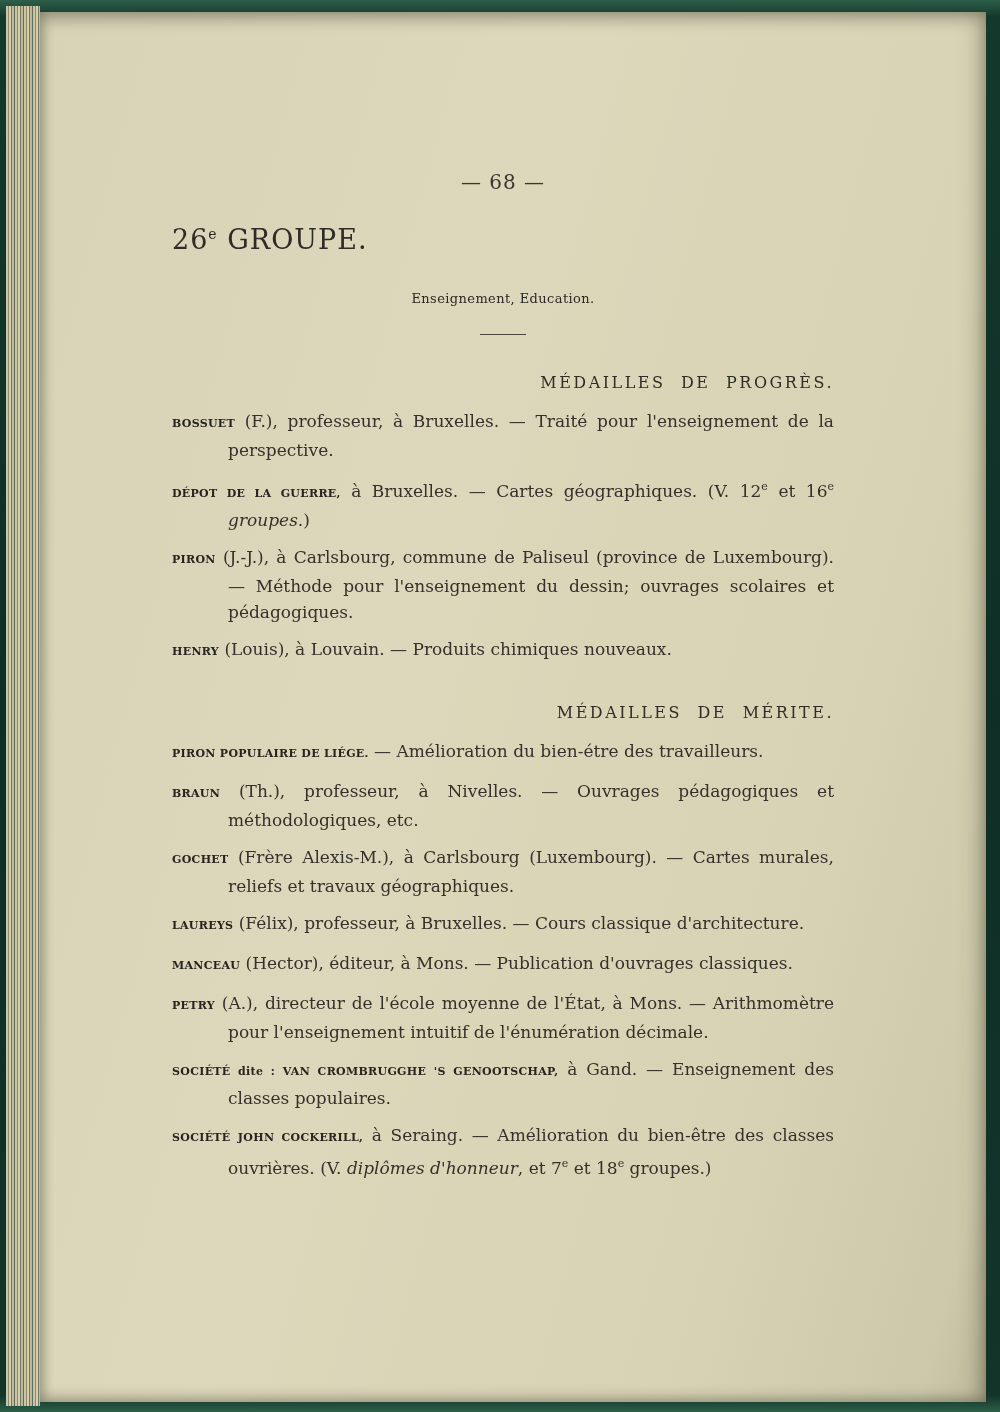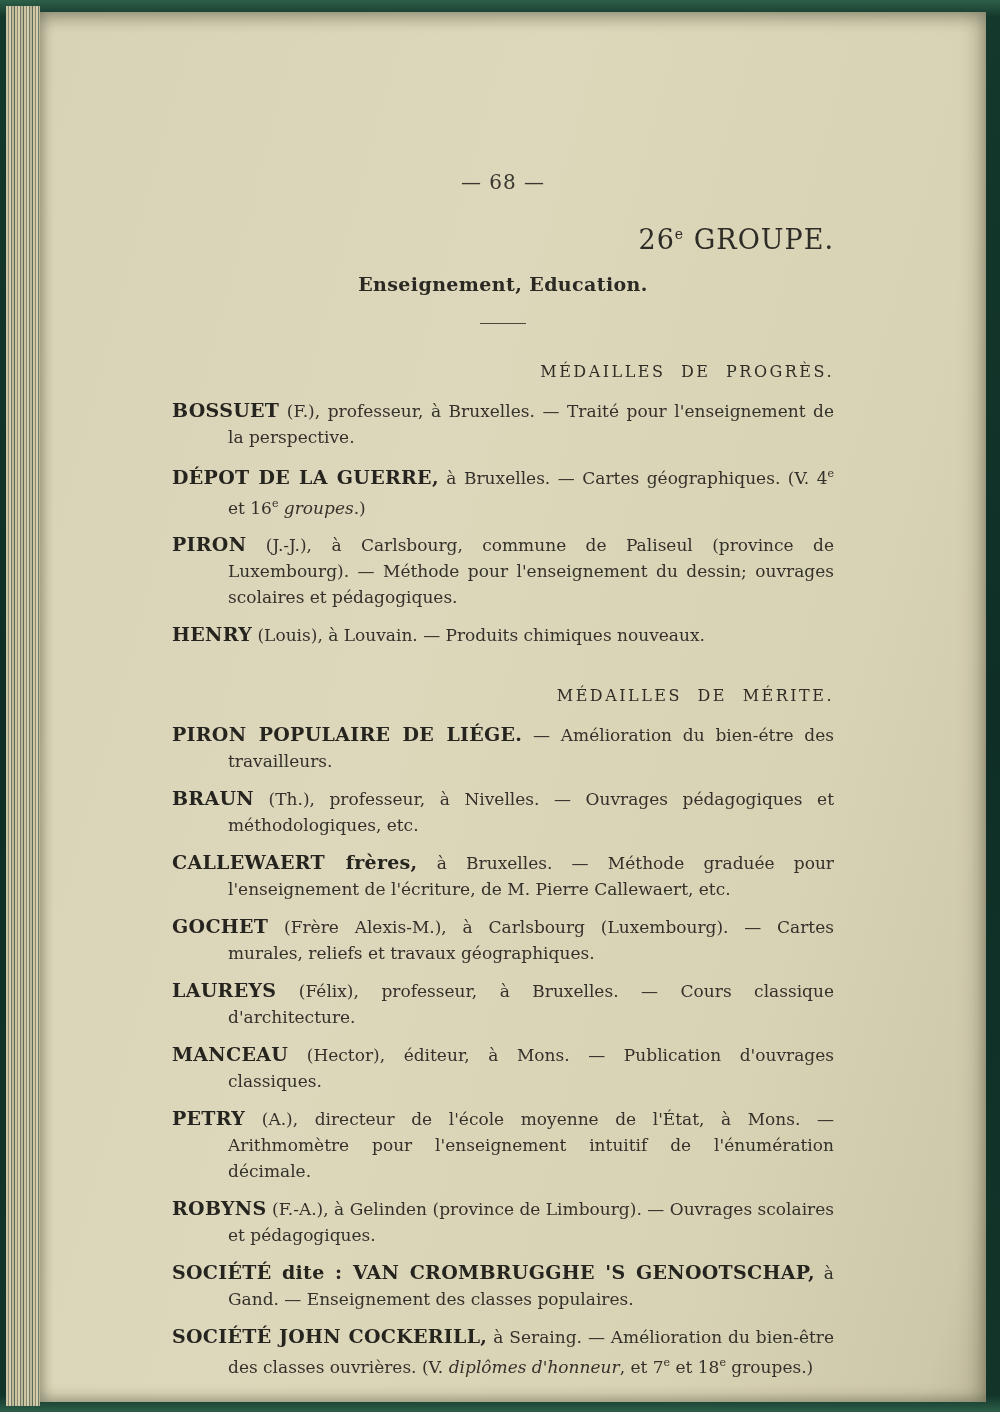--- a/index.html
+++ b/index.html
@@ -28,71 +28,69 @@
                 inset 6px 0 10px rgba(50,55,35,0.12);
     color: #33302a;
   }
   .content { position: absolute; left: 132px; top: 0; width: 662px; }
 
   .page-number {
     margin-top: 158px; text-align: center;
     font-size: 20px; letter-spacing: 1px; color: #3a3830;
   }
   .title {
-    margin-top: 30px; text-align: right;
+    margin-top: 30px; text-align: left;
     font-size: 27px; letter-spacing: 1px; color: #2e2c26;
   }
   .title sup { font-size: 14px; }
   .subtitle {
-    margin-top: 18px; text-align: center;
-    font-size: 19px; font-weight: 700; letter-spacing: 0.4px; color: #2b2923;
+    margin-top: 36px; text-align: center;
+    font-size: 13px; font-weight: 400; letter-spacing: 0.4px; color: #2b2923;
   }
   .divider {
     width: 46px; height: 0; border-top: 1.4px solid #4a473c;
     margin: 28px auto 0;
   }
   .section-heading {
     text-align: right; font-size: 16px; letter-spacing: 2.5px; word-spacing: 8px;
     margin-top: 38px; margin-bottom: 16px; color: #2f2d26;
   }
   .entry {
     font-size: 17px; line-height: 26px; text-align: justify;
     margin: 11px 0; padding-left: 56px; text-indent: -56px;
     color: #34312b;
   }
   .entry b {
-    font-weight: 700; font-size: 19px; letter-spacing: 0.3px; color: #26241f;
+    font-weight: 700; font-size: 11px; letter-spacing: 0.3px; color: #26241f;
   }
   .entry sup { font-size: 11px; }
   .entry i { font-style: italic; }
 </style>
 </head>
 <body>
 
 <div class="book">
   <div class="page-stack"></div>
   <div class="page">
     <div class="content">
       <div class="page-number">— 68 —</div>
       <div class="title"><span>26</span><sup>e</sup><span> GROUPE.</span></div>
       <div class="subtitle">Enseignement, Education.</div>
       <div class="divider"></div>
       <div id="sections">
           <div class="section-heading">MÉDAILLES DE PROGRÈS.</div>
           <p class="entry"><b>BOSSUET</b><span> (F.), professeur, à Bruxelles. — Traité pour l'enseignement de la perspective.</span></p>
-          <p class="entry"><b>DÉPOT DE LA GUERRE,</b><span> à Bruxelles. — Cartes géographiques. (V. 4</span><sup>e</sup><span> et 16</span><sup>e</sup><span> </span><i>groupes</i><span>.)</span></p>
+          <p class="entry"><b>DÉPOT DE LA GUERRE,</b><span> à Bruxelles. — Cartes géographiques. (V. 12</span><sup>e</sup><span> et 16</span><sup>e</sup><span> </span><i>groupes</i><span>.)</span></p>
           <p class="entry"><b>PIRON</b><span> (J.-J.), à Carlsbourg, commune de Paliseul (province de Luxembourg). — Méthode pour l'enseignement du dessin; ouvrages scolaires et pédagogiques.</span></p>
           <p class="entry"><b>HENRY</b><span> (Louis), à Louvain. — Produits chimiques nouveaux.</span></p>
           <div class="section-heading">MÉDAILLES DE MÉRITE.</div>
           <p class="entry"><b>PIRON POPULAIRE DE LIÉGE.</b><span> — Amélioration du bien-étre des travailleurs.</span></p>
           <p class="entry"><b>BRAUN</b><span> (Th.), professeur, à Nivelles. — Ouvrages pédagogiques et méthodologiques, etc.</span></p>
-          <p class="entry"><b>CALLEWAERT frères,</b><span> à Bruxelles. — Méthode graduée pour l'enseignement de l'écriture, de M. Pierre Callewaert, etc.</span></p>
           <p class="entry"><b>GOCHET</b><span> (Frère Alexis-M.), à Carlsbourg (Luxembourg). — Cartes murales, reliefs et travaux géographiques.</span></p>
           <p class="entry"><b>LAUREYS</b><span> (Félix), professeur, à Bruxelles. — Cours classique d'architecture.</span></p>
           <p class="entry"><b>MANCEAU</b><span> (Hector), éditeur, à Mons. — Publication d'ouvrages classiques.</span></p>
           <p class="entry"><b>PETRY</b><span> (A.), directeur de l'école moyenne de l'État, à Mons. — Arithmomètre pour l'enseignement intuitif de l'énumération décimale.</span></p>
-          <p class="entry"><b>ROBYNS</b><span> (F.-A.), à Gelinden (province de Limbourg). — Ouvrages scolaires et pédagogiques.</span></p>
           <p class="entry"><b>SOCIÉTÉ dite : VAN CROMBRUGGHE 'S GENOOTSCHAP,</b><span> à Gand. — Enseignement des classes populaires.</span></p>
           <p class="entry"><b>SOCIÉTÉ JOHN COCKERILL,</b><span> à Seraing. — Amélioration du bien-être des classes ouvrières. (V. </span><i>diplômes d'honneur</i><span>, et 7</span><sup>e</sup><span> et 18</span><sup>e</sup><span> groupes.)</span></p>
         </div>
     </div>
   </div>
 </div>
 
 </body></html>

